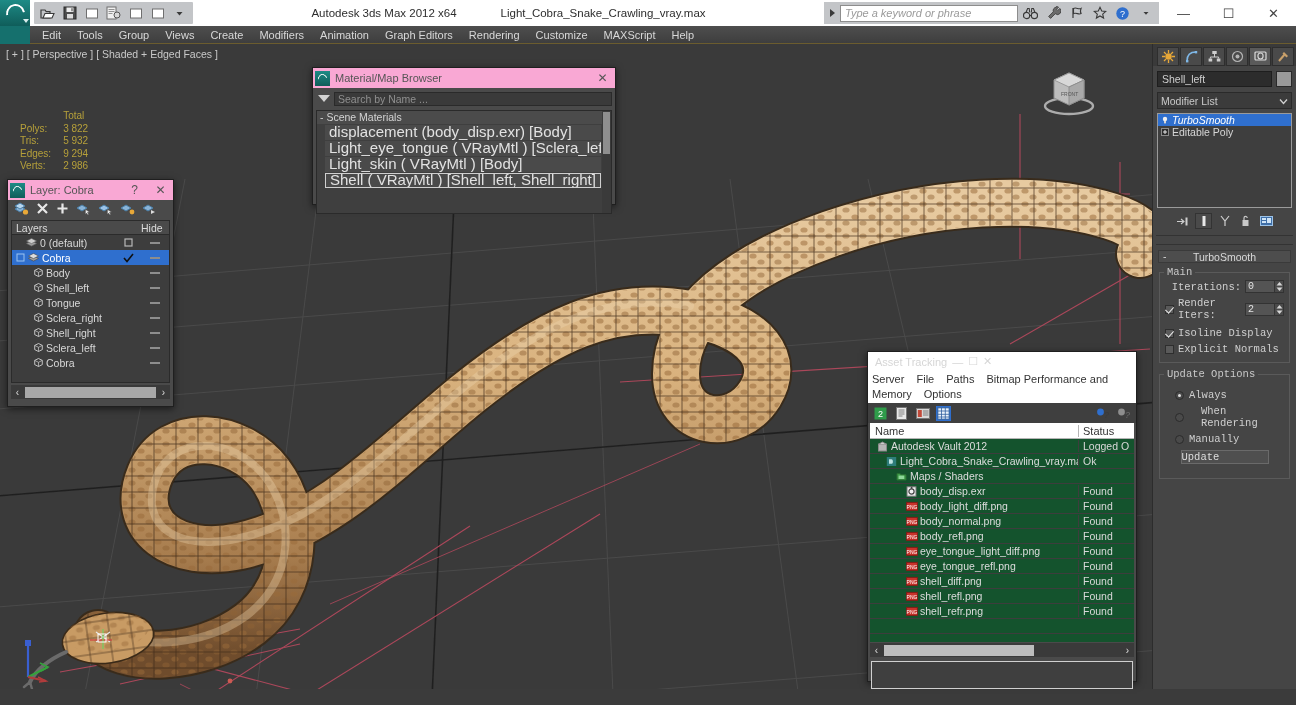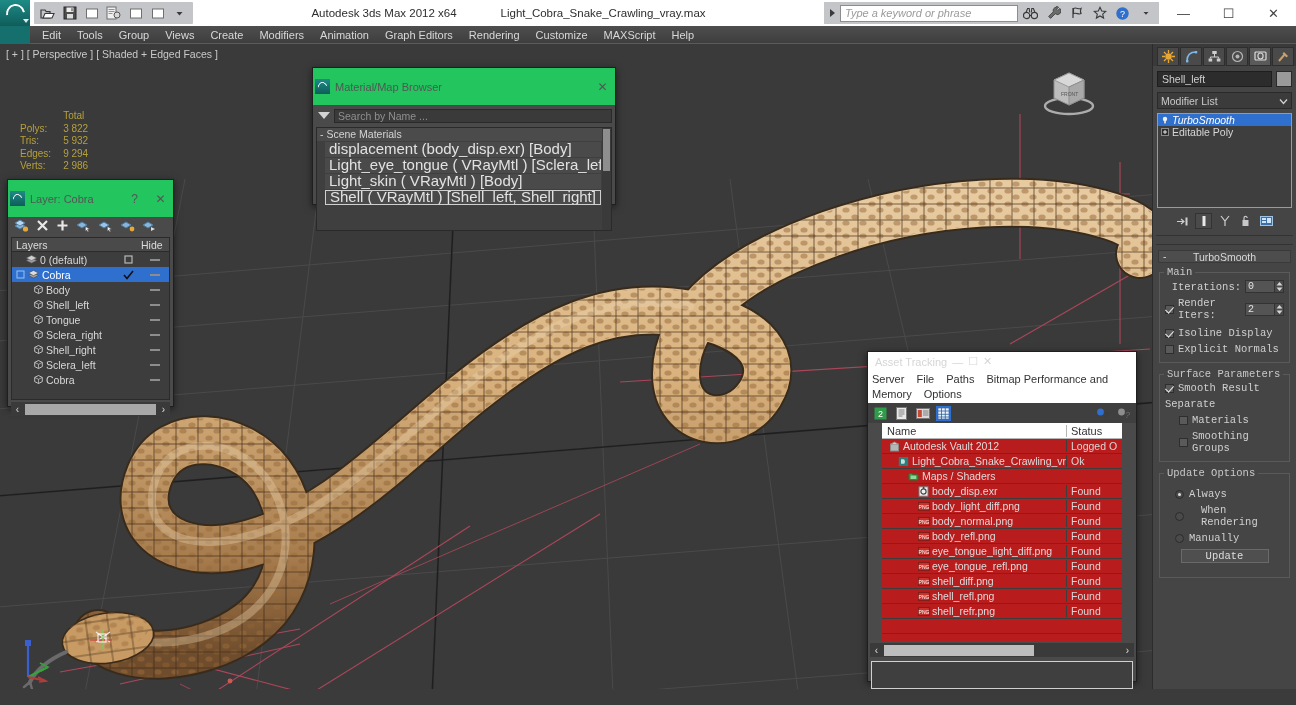--- a/index.html
+++ b/index.html
@@ -110,26 +110,26 @@
   .spin .arrows{width:9px;height:13px;background:#4a4a4a;border:1px solid #333;border-left:none;
     display:flex;flex-direction:column;align-items:center;justify-content:center;gap:1px;}
   .cbx{width:9px;height:9px;background:#5a5a5a;border:1px solid #2e2e2e;display:inline-block;
     position:relative;margin-right:4px;flex:none;}
   .cbx.on:after{content:"";position:absolute;left:1px;top:-1px;width:4px;height:7px;
     border:solid #e8e8e8;border-width:0 1.5px 1.5px 0;transform:rotate(42deg);}
   .rad{width:9px;height:9px;border-radius:50%;background:#4a4a4a;border:1px solid #2b2b2b;
     display:inline-block;position:relative;margin-right:5px;flex:none;}
   .rad.on:after{content:"";position:absolute;left:2px;top:2px;width:3px;height:3px;border-radius:50%;background:#e0e0e0;}
   .btn-update{margin:5px auto 8px auto;width:88px;height:14px;background:#4f4f4f;border:1px solid #6a6a6a;
-    text-align:center;font-size:10.5px;line-height:12px;color:#ddd;}
+    font-size:10.5px;line-height:12px;color:#ddd;}
 
   
   .dlg{position:absolute;background:#4a4a4a;border:1px solid #1f1f1f;
     box-shadow:0 2px 7px rgba(0,0,0,.55);}
-  .dlg-title{height:37px;background:#22c55e;display:flex;align-items:center;padding:0 2px;gap:5px;}
+  .dlg-title{height:20px;background:#f9a8d4;display:flex;align-items:center;padding:0 2px;gap:5px;}
   .dlg-title .dti{width:15px;height:15px;background:linear-gradient(#1e8b86,#0f5d5a);
     display:flex;align-items:center;justify-content:center;}
   .dlg-title .dti i{width:9px;height:9px;border-radius:50%;border:1.5px solid #fff;
     border-right-color:transparent;border-bottom-color:transparent;transform:rotate(35deg);display:block;}
   .dlg-title .dtt{flex:1;font-size:11px;color:#555;}
   .dlg-title .dtb{width:21px;height:17px;display:flex;align-items:center;justify-content:center;
     color:#555;font-size:12px;}
 
   
   #matbrowser{left:312px;top:67px;width:304px;height:138px;}
@@ -168,21 +168,21 @@
 
   
   #assetdlg{left:867px;top:351px;width:270px;height:331px;}
   #at-title{height:19px;background:#fff;display:flex;align-items:center;padding:0 2px;gap:5px;}
   #at-menu{background:#fff;height:32px;padding:1px 4px 0 4px;color:#333;font-size:11px;line-height:15px;}
   #at-menu span{margin-right:9px;}
   #at-toolbar{height:20px;background:#3f3f3f;display:flex;align-items:center;padding:0 5px;gap:6px;}
   .at-tb{width:15px;height:15px;display:flex;align-items:center;justify-content:center;}
   .at-tb.active{background:#2f6fce;}
   #at-tb-spacer{flex:1;}
-  #at-table{margin:0 14px;background:#b91c1c;height:219px;overflow:hidden;position:relative;}
+  #at-table{margin:0 2px;background:#14532d;height:219px;overflow:hidden;position:relative;}
   #at-head{height:16px;background:#fff;display:flex;align-items:center;font-size:11px;color:#333;
     border-bottom:1px solid #b5b5b5;}
   #at-head .nh{flex:1;padding-left:5px;}
   #at-head .sh{width:56px;padding-left:4px;border-left:1px solid #b5b5b5;}
   .at-row{height:15px;display:flex;align-items:center;font-size:10.5px;color:#ddd;
     border-bottom:1px solid #3d3d3d;}
   .at-row .nc{flex:1;display:flex;align-items:center;gap:3px;overflow:hidden;white-space:nowrap;}
   .at-row .sc{width:56px;padding-left:4px;border-left:1px solid #3d3d3d;color:#d8d8d8;
     overflow:hidden;white-space:nowrap;}
   #at-hscroll{margin:1px 2px 0 2px;height:14px;background:#3a3a3a;display:flex;align-items:center;}
@@ -619,38 +619,20 @@
     <div class="prow" style="margin-top:6px;">
       <span class="cbx on"></span>
       <span style="flex:1;">Isoline Display</span>
     </div>
     <div class="prow" style="margin-bottom:1px;">
       <span class="cbx"></span>
       <span style="flex:1;">Explicit Normals</span>
     </div>
   </div>
 
-  <div class="group-box" style="margin-top:11px;">
-    <div class="group-label">Surface Parameters</div>
-    <div class="prow" style="margin-top:3px;">
-      <span class="cbx on"></span>
-      <span style="flex:1;">Smooth Result</span>
-    </div>
-    <div class="prow">
-      <span style="flex:1;">Separate</span>
-    </div>
-    <div class="prow" style="padding-left:14px;">
-      <span class="cbx"></span>
-      <span style="flex:1;">Materials</span>
-    </div>
-    <div class="prow" style="padding-left:14px;margin-bottom:1px;">
-      <span class="cbx"></span>
-      <span style="flex:1;">Smoothing Groups</span>
-    </div>
-  </div>
 
   <div class="group-box" style="margin-top:11px;">
     <div class="group-label">Update Options</div>
     <div class="prow" style="margin-top:10px;padding-left:10px;">
       <span class="rad on"></span>
       <span style="flex:1;">Always</span>
     </div>
     <div class="prow" style="padding-left:10px;">
       <span class="rad"></span>
       <span style="flex:1;margin-left:12px;">When Rendering</span>

